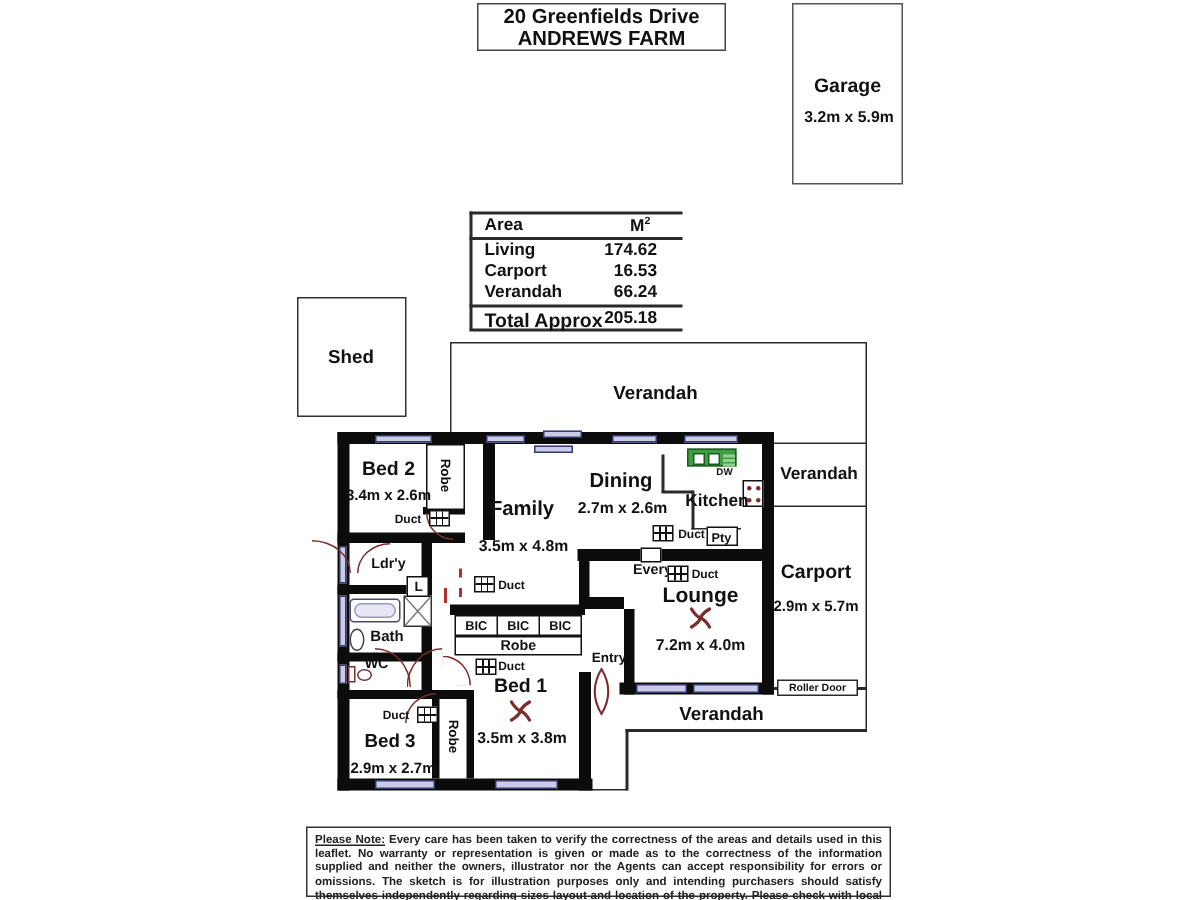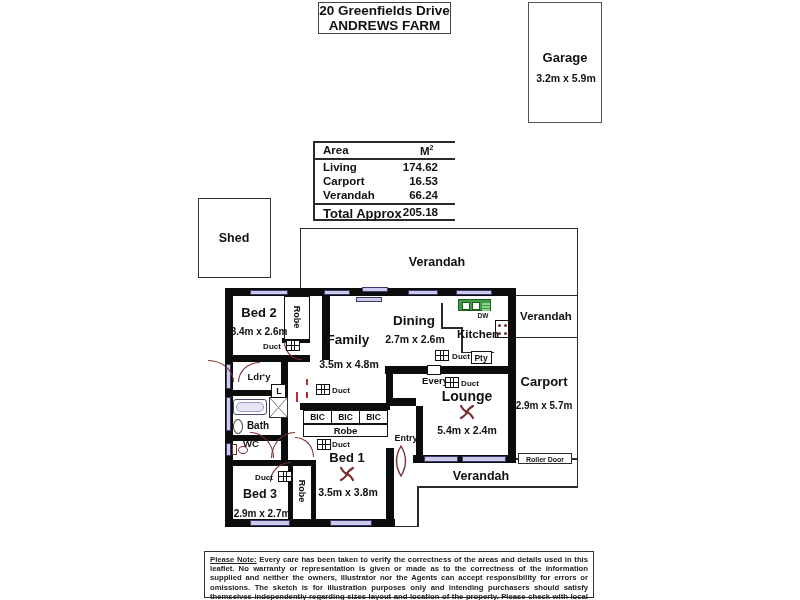--- a/index.html
+++ b/index.html
@@ -29,21 +29,21 @@
   .dtext{position:absolute;left:204px;top:551px;width:390px;height:47px;border:1px solid #333;
          box-sizing:border-box;padding:3px 5px;font-size:7.7px;line-height:9.2px;
          font-weight:bold;color:#222;text-align:justify;}
   sup{font-size:7px;vertical-align:super;font-weight:bold;}
 </style>
 </head>
 <body>
 
 <div id="canvas">
 
-  <div class="box" style="left:318px;top:2px;width:133px;height:32px;border-color:#444;display:flex;flex-direction:column;align-items:center;justify-content:center;">
+  <div class="box" style="left:318px;top:2px;width:166px;height:32px;border-color:#444;display:flex;flex-direction:column;align-items:center;justify-content:center;">
     <div style="font-weight:bold;font-size:13.5px;line-height:15px;">20 Greenfields Drive</div>
     <div style="font-weight:bold;font-size:13.5px;line-height:15px;">ANDREWS FARM</div>
   </div>
 
   <div class="box" style="left:528px;top:2px;width:74px;height:121px;border-width:1px;border-color:#555;"></div>
   <div class="lbl" style="left:565px;top:57px;font-size:13px;">Garage</div>
   <div class="lbl" style="left:566px;top:78px;font-size:10.5px;">3.2m x 5.9m</div>
 
   <div class="box" style="left:198px;top:198px;width:73px;height:80px;border-color:#333;"></div>
   <div class="lbl" style="left:234px;top:238px;font-size:12.5px;">Shed</div>
@@ -221,21 +221,21 @@
   <div class="lbl" style="left:259px;top:331px;font-size:10px;">3.4m x 2.6m</div>
   <div class="lbl" style="left:348px;top:339px;font-size:13.5px;">Family</div>
   <div class="lbl" style="left:349px;top:364px;font-size:10.5px;">3.5m x 4.8m</div>
   <div class="lbl" style="left:414px;top:320px;font-size:13.5px;">Dining</div>
   <div class="lbl" style="left:415px;top:339px;font-size:10.5px;">2.7m x 2.6m</div>
   <div class="lbl" style="left:478px;top:334px;font-size:11.5px;">Kitchen</div>
   <div class="lbl" style="left:546px;top:316px;font-size:11.5px;">Verandah</div>
   <div class="lbl" style="left:544px;top:381px;font-size:13px;">Carport</div>
   <div class="lbl" style="left:544px;top:405px;font-size:10px;">2.9m x 5.7m</div>
   <div class="lbl" style="left:467px;top:396px;font-size:14px;">Lounge</div>
-  <div class="lbl" style="left:467px;top:430px;font-size:10.5px;">5.4m x 2.4m</div>
+  <div class="lbl" style="left:467px;top:430px;font-size:10.5px;">7.2m x 4.0m</div>
   <div class="lbl" style="left:347px;top:457px;font-size:13px;">Bed 1</div>
   <div class="lbl" style="left:348px;top:492px;font-size:10.5px;">3.5m x 3.8m</div>
   <div class="lbl" style="left:260px;top:494px;font-size:12.5px;">Bed 3</div>
   <div class="lbl" style="left:262px;top:513px;font-size:10px;">2.9m x 2.7m</div>
   <div class="lbl" style="left:259px;top:376px;font-size:9.5px;">Ldr'y</div>
   <div class="lbl" style="left:258px;top:425px;font-size:10px;">Bath</div>
   <div class="lbl" style="left:251px;top:443px;font-size:9.5px;">WC</div>
   <div class="lbl" style="left:406px;top:438px;font-size:9px;">Entry</div>
   <div class="lbl" style="left:481px;top:476px;font-size:12.5px;">Verandah</div>
 

